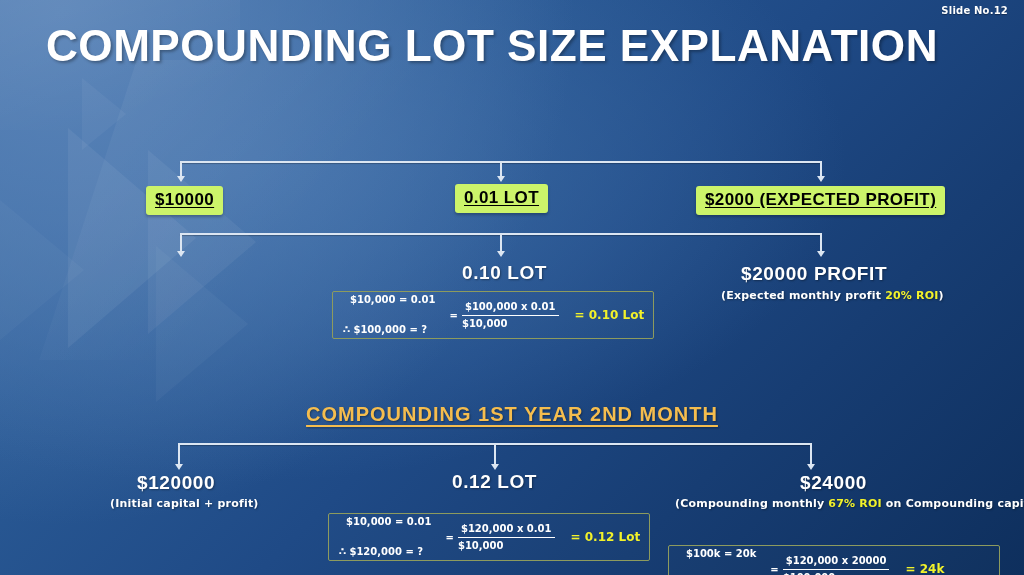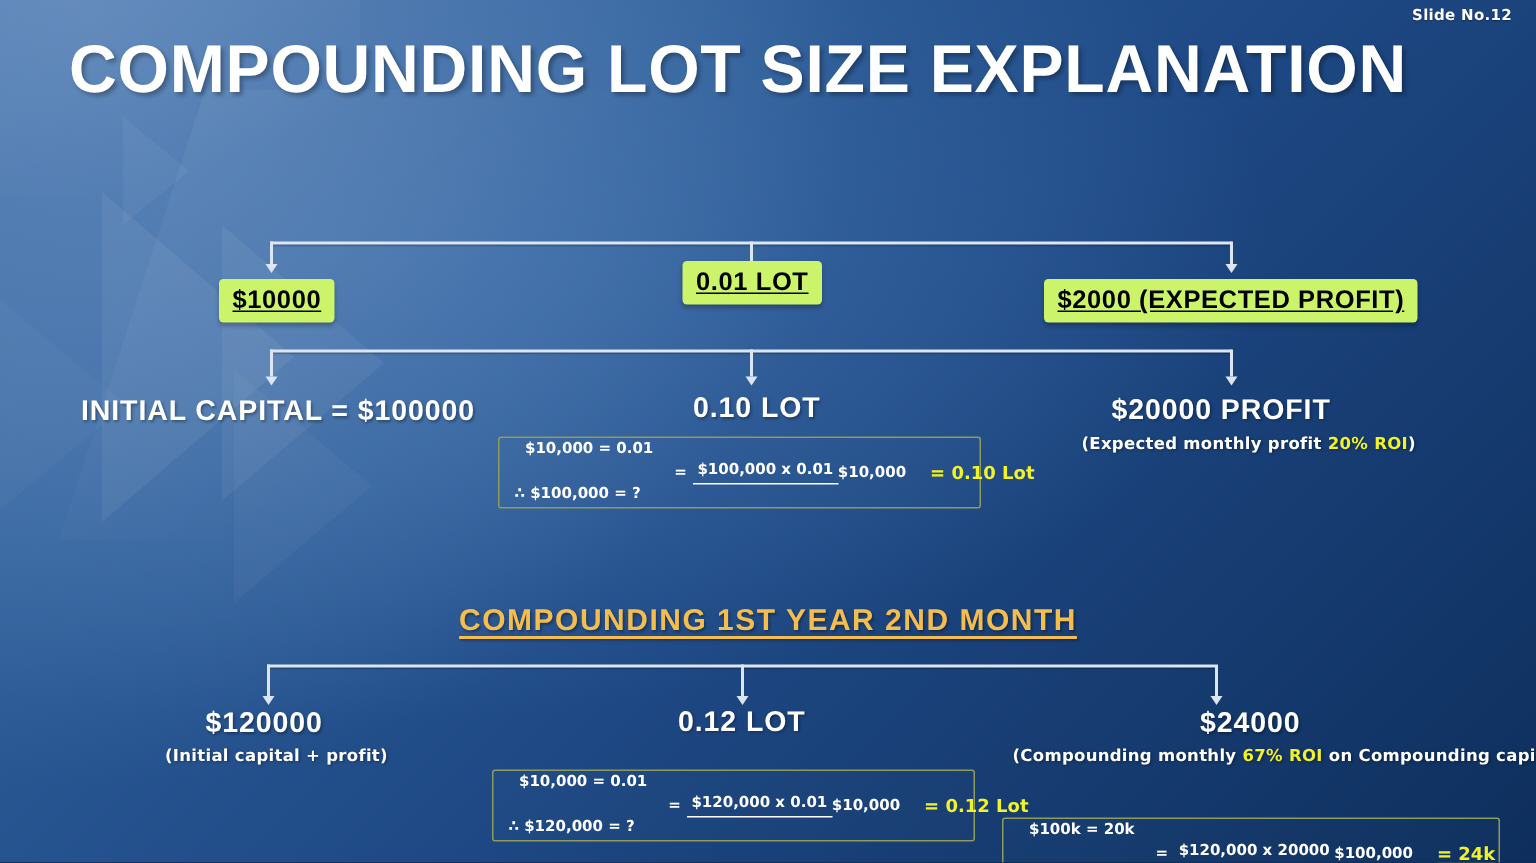--- a/index.html
+++ b/index.html
@@ -172,21 +172,21 @@
     white-space: nowrap;
   }
   .fb-left { display: flex; flex-direction: column; gap: 20px; }
   .fb-left .row { line-height: 1; }
   .fb-left .row span { display: inline-block; }
   .fb-eq {
     display: flex; align-items: center; gap: 4px;
     margin-left: 14px;
   }
   .frac {
-    display: flex; flex-direction: row; align-items: center;
+    display: flex; flex-direction: column; 
     line-height: 1.35;
   }
   .frac .num { border-bottom: 1.6px solid #ffffff; padding: 0 3px 1px 3px; }
   .frac .den { padding-top: 1px; }
   .fb-result {
     margin-left: 16px;
     color: #f2f22a;
     font-size: 12px;
   }
   .fb-result.underlined { text-decoration: underline; text-underline-offset: 2px; }
@@ -217,38 +217,37 @@
     <div class="arrow-head" style="left:177px; top:176px;"></div>
     <div class="vstub" style="left:500px; top:161px; height:15px;"></div>
     <div class="arrow-head" style="left:497px; top:176px;"></div>
     <div class="vstub" style="left:820px; top:161px; height:15px;"></div>
     <div class="arrow-head" style="left:817px; top:176px;"></div>
   </div>
 
   <div class="green-box" style="left:146px; top:186px;">
     <u>$10000</u>
   </div>
-  <div class="green-box" style="left:455px; top:174px;">
+  <div class="green-box" style="left:455px; top:184px;">
     <u>0.01 LOT</u>
   </div>
   <div class="green-box" style="left:696px; top:186px;">
     <u>$2000 (EXPECTED PROFIT)</u>
   </div>
 
   <div class="connector">
     <div class="hbar" style="left:180px; top:233px; width:641px;"></div>
     <div class="vstub" style="left:180px; top:233px; height:18px;"></div>
     <div class="arrow-head" style="left:177px; top:251px;"></div>
     <div class="vstub" style="left:500px; top:233px; height:18px;"></div>
     <div class="arrow-head" style="left:497px; top:251px;"></div>
     <div class="vstub" style="left:820px; top:233px; height:18px;"></div>
     <div class="arrow-head" style="left:817px; top:251px;"></div>
   </div>
 
-  <div class="white-label lbl-lg" style="left:54px; top:264px;">INITIAL CAPITAL = $100000</div>
   <div class="white-label lbl-lg" style="left:462px; top:262px;">0.10 LOT</div>
   <div class="white-label lbl-lg" style="left:741px; top:263px;">$20000 PROFIT</div>
   <div class="white-label lbl-sub" style="left:721px; top:289px;"><span>(Expected monthly profit </span><span class="hl-yellow">20% ROI</span><span>)</span></div>
 
   <div class="formula-box" style="left:332px; top:291px; width:322px; height:48px;">
     <div class="fb-left">
       <div class="row">&nbsp;&nbsp;<span>$10,000 = 0.01</span></div>
       <div class="row"><span class="therefore">∴</span> <span>$100,000 = ?</span></div>
     </div>
     <div class="fb-eq">

